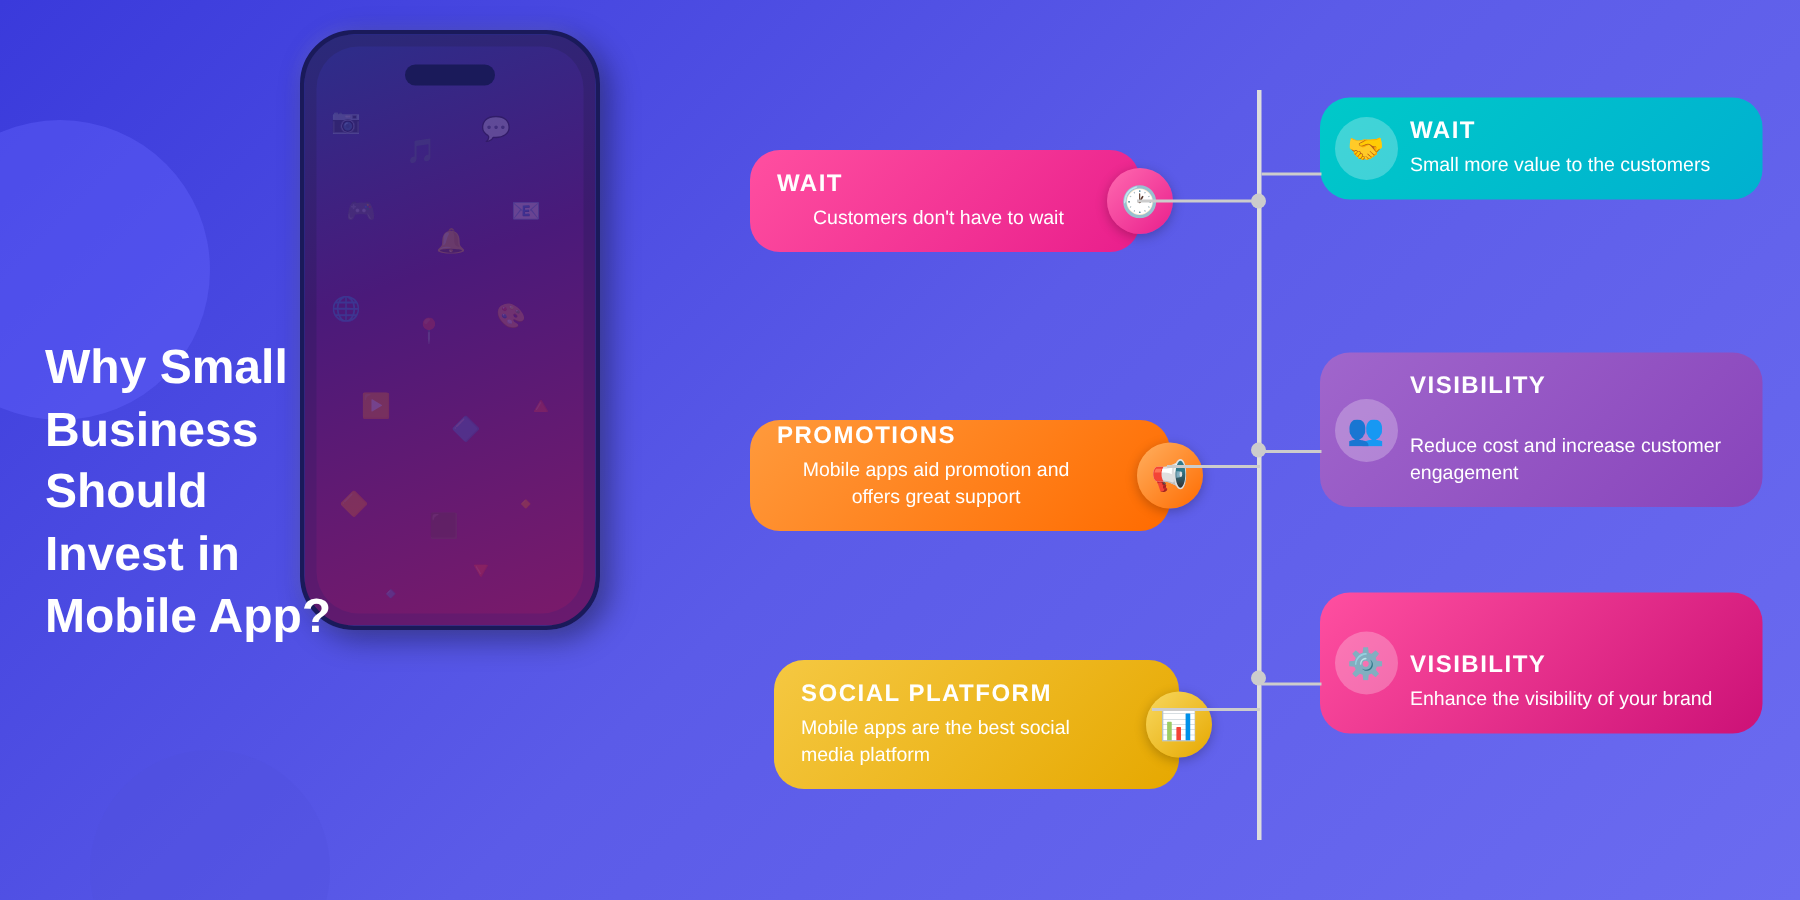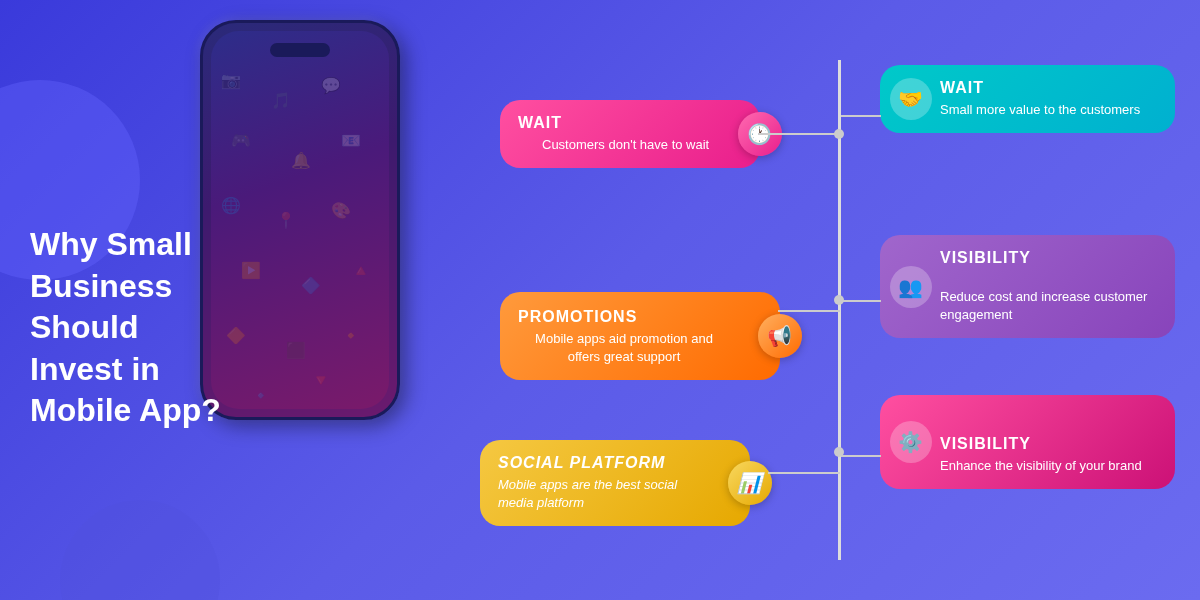--- a/index.html
+++ b/index.html
@@ -148,27 +148,27 @@
     </div>
   </div>
 </div>
 
 <div style="position:absolute; left:500px; top:100px; width:260px; border-radius:20px; background:linear-gradient(135deg,#ff4fa0,#e91e8c); color:white; padding:14px 50px 14px 18px;">
   <div style="font-size:16px;font-weight:800;letter-spacing:1px;">WAIT</div>
   <div style="font-size:13px;line-height:1.4;margin-top:4px;margin-left:24px;">Customers don't have to wait</div>
   <div style="position:absolute;right:-22px;top:50%;transform:translateY(-50%);width:44px;height:44px;border-radius:50%;background:linear-gradient(135deg,#ff6ab0,#e91e8c);display:flex;align-items:center;justify-content:center;font-size:20px;box-shadow:0 2px 8px rgba(0,0,0,0.25);">🕐</div>
 </div>
 
-<div style="position:absolute; left:500px; top:292px; width:280px; border-radius:20px; background:linear-gradient(135deg,#ff9a3c,#ff6b00); color:white; padding:16px 50px 14px 18px;">
+<div style="position:absolute; left:500px; top:280px; width:280px; border-radius:20px; background:linear-gradient(135deg,#ff9a3c,#ff6b00); color:white; padding:2px 50px 14px 18px;">
   <div style="font-size:16px;font-weight:800;letter-spacing:1px;">PROMOTIONS</div>
   <div style="font-size:13px;line-height:1.4;margin-top:4px;text-align:center;">Mobile apps aid promotion and offers great support</div>
   <div style="position:absolute;right:-22px;top:50%;transform:translateY(-50%);width:44px;height:44px;border-radius:50%;background:linear-gradient(135deg,#ffb060,#ff6b00);display:flex;align-items:center;justify-content:center;font-size:20px;box-shadow:0 2px 8px rgba(0,0,0,0.25);">📢</div>
 </div>
 
-<div style="position:absolute; left:480px; top:440px; width:270px; border-radius:20px; background:linear-gradient(135deg,#f5c842,#e6a800); color:white; padding:14px 50px 14px 18px;font-style:italic;">
+<div style="position:absolute; left:516px; top:440px; width:270px; border-radius:20px; background:linear-gradient(135deg,#f5c842,#e6a800); color:white; padding:14px 50px 14px 18px;">
   <div style="font-size:16px;font-weight:800;letter-spacing:1px;">SOCIAL PLATFORM</div>
   <div style="font-size:13px;line-height:1.4;margin-top:4px;">Mobile apps are the best social media platform</div>
   <div style="position:absolute;right:-22px;top:50%;transform:translateY(-50%);width:44px;height:44px;border-radius:50%;background:linear-gradient(135deg,#f8d860,#e6a800);display:flex;align-items:center;justify-content:center;font-size:20px;box-shadow:0 2px 8px rgba(0,0,0,0.25);">📊</div>
 </div>
 
 <div class="connector-line"></div>
 
 <div style="position:absolute;left:758px;top:133px;width:82px;height:2px;background:#ccc;z-index:1;"></div>
 
 <div style="position:absolute;left:778px;top:310px;width:62px;height:2px;background:#ccc;z-index:1;"></div>

